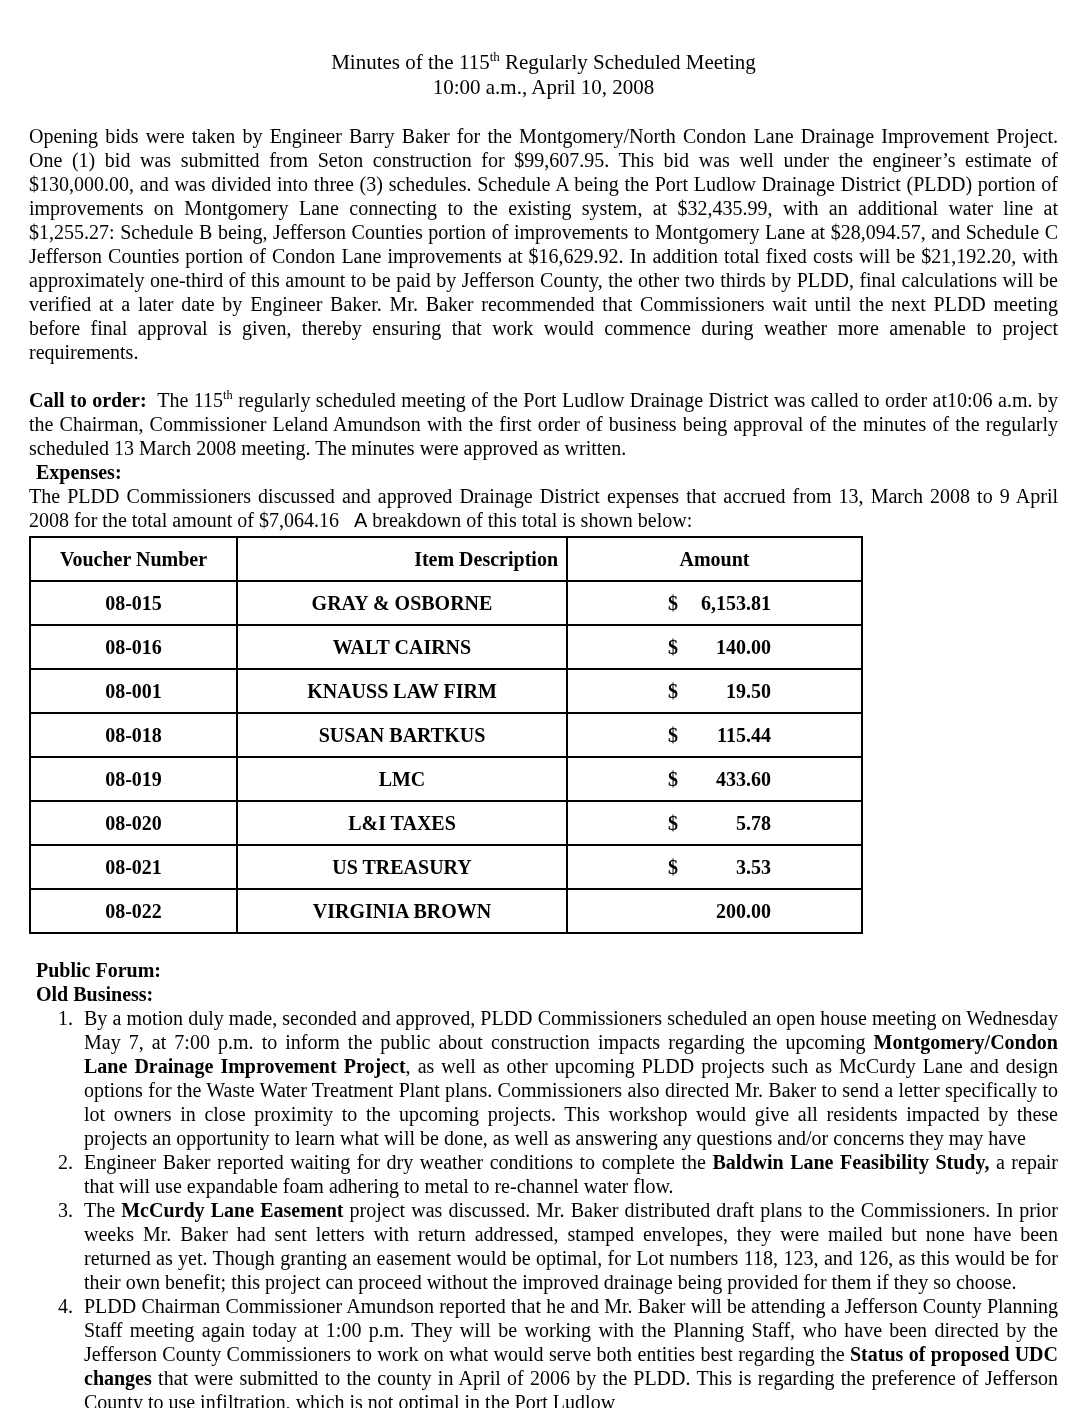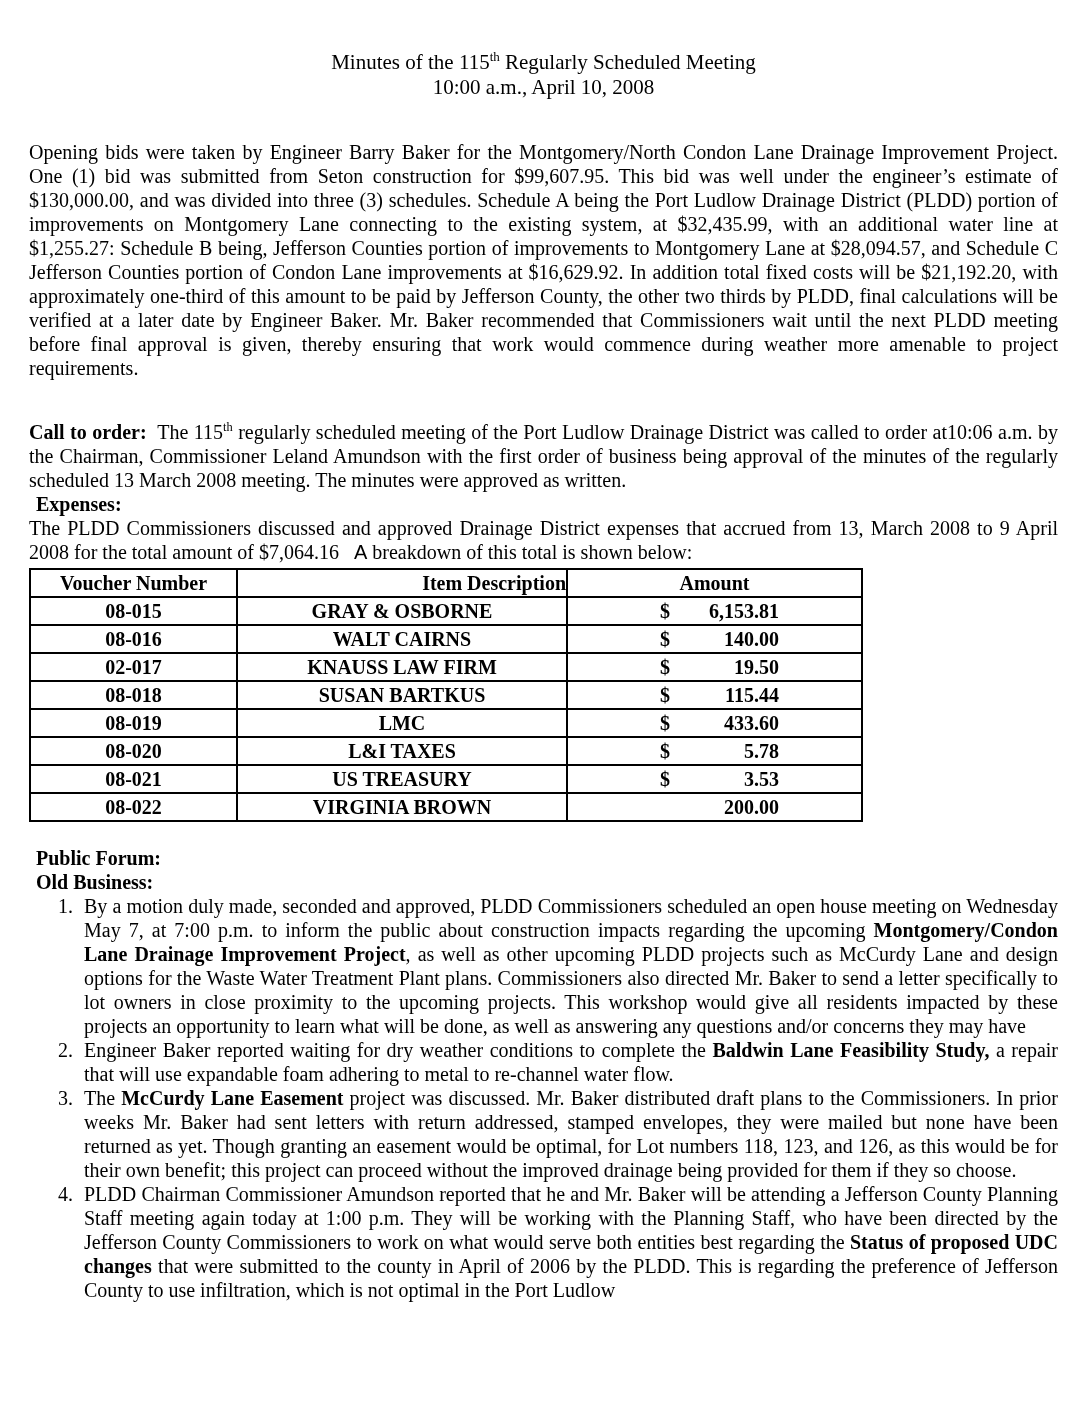--- a/index.html
+++ b/index.html
@@ -17,33 +17,33 @@
     border-radius:30px;
   }
   p{margin:0;}
   .center{text-align:center;}
   .just{text-align:justify;}
   .title-line{font-size:21px;line-height:25px;}
   sup{font-size:0.62em;line-height:0;vertical-align:super;}
   .b{font-weight:bold;}
   .sans{font-family:"Liberation Sans", sans-serif;}
   .h{font-weight:bold;margin-left:7px;}
-  .gap-top{margin-top:40px;}
+  .gap-top{margin-top:24px;}
   .gap-top-sm{margin-top:24px;}
 
   table.vouchers{
     border-collapse:collapse;
     margin-top:4px;
     table-layout:fixed;
     width:832px;
     font-weight:bold;
   }
   table.vouchers th, table.vouchers td{
     border:2px solid #000;
-    padding:0;
+    padding:8px;
     height:26px;
     line-height:26px;
     text-align:center;
     font-size:20px;
     overflow:hidden;
   }
   table.vouchers th.left{text-align:right;padding-left:8px;}
   td.amt .amt-wrap{
     display:flex;
     justify-content:space-between;
@@ -101,21 +101,21 @@
         <td>08-016</td>
         <td>WALT CAIRNS</td>
         <td class="amt">
             <div class="amt-wrap">
               <span>$</span>
               <span>140.00</span>
             </div>
           </td>
       </tr>
       <tr>
-        <td>02-017</td>
+        <td>08-001</td>
         <td>KNAUSS LAW FIRM</td>
         <td class="amt">
             <div class="amt-wrap">
               <span>$</span>
               <span>19.50</span>
             </div>
           </td>
       </tr>
       <tr>
         <td>08-018</td>

